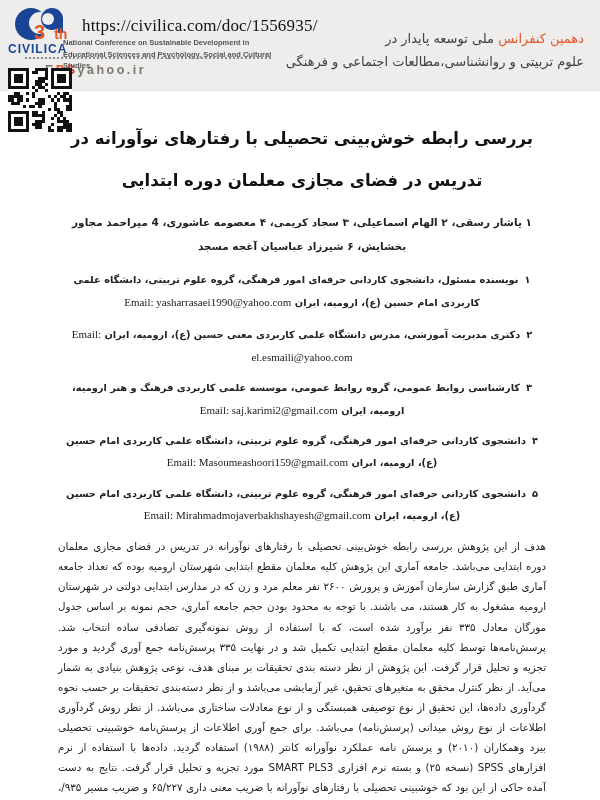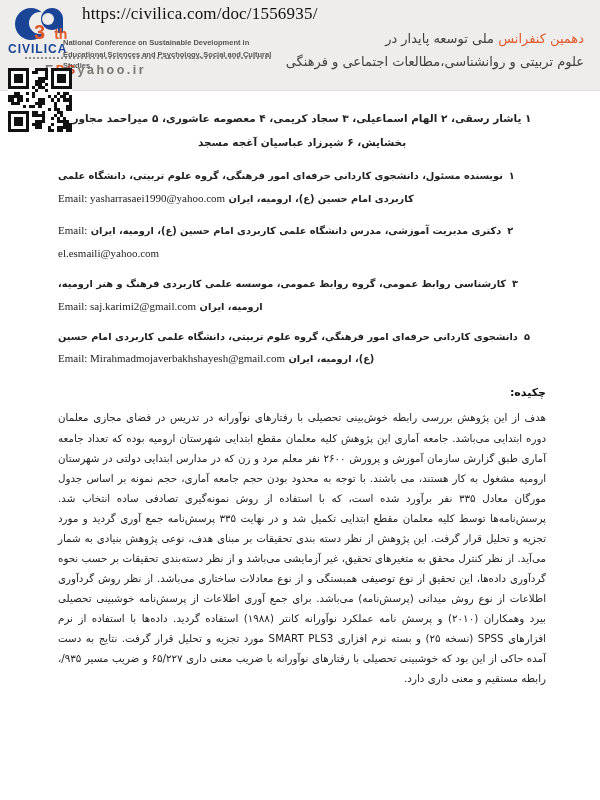--- a/index.html
+++ b/index.html
@@ -6,21 +6,21 @@
   body{
     width:600px;height:800px;background:#ffffff;overflow:hidden;position:relative;
     font-family:"DejaVu Sans",sans-serif;color:#1c1c1c;
   }
   
   .header{
     position:absolute;top:0;left:0;width:600px;height:90px;
     background:#efedeb;border-bottom:1px solid #e3e1df;
   }
   .doc-url{
-    position:absolute;top:4px;left:82px;
+    position:absolute;top:16px;left:82px;
     font-family:"Liberation Serif",serif;font-size:17px;color:#111;
     letter-spacing:.2px;white-space:nowrap;
   }
   .logo-wrap{position:absolute;top:6px;left:8px;width:100px;height:52px;}
   .logo-mark{position:absolute;top:0;left:6px;}
   .logo-edition{
     position:absolute;top:16px;left:26px;color:#e0592a;font-weight:bold;
     font-size:20px;line-height:1;font-family:"Liberation Sans",sans-serif;
   }
   .logo-edition .th{font-size:14px;margin-left:9px;}
@@ -64,21 +64,21 @@
   .paper-title{
     margin:20px 0 0 0;text-align:center;font-weight:bold;
     font-size:16.5px;line-height:2.55;color:#111;
   }
   .authors-line{
     margin:8px 0 0 0;text-align:center;font-size:10.5px;font-weight:bold;
     line-height:2.3;color:#222;
   }
   .affiliations{margin-top:12px;}
   .aff{
-    margin:4px 0 9px 0;text-align:left;font-size:9.8px;font-weight:bold;
+    margin:4px 0 9px 0;text-align:center;font-size:9.8px;font-weight:bold;
     line-height:2.1;color:#222;
   }
   .aff .aff-num{margin-left:6px;}
   .aff .ltr{direction:ltr;unicode-bidi:embed;font-weight:normal;font-family:"Liberation Serif",serif;font-size:11px;}
   .abstract-heading{
     margin:16px 0 0 0;text-align:right;font-weight:bold;font-size:11px;color:#111;
   }
   .abstract-body{
     margin:8px 0 0 0;text-align:justify;font-size:10.3px;line-height:1.95;
     color:#222;
@@ -248,39 +248,43 @@
         <rect x="48" y="6" width="9" height="9" fill="#111"></rect>
       <rect x="0" y="42" width="21" height="21" fill="#111"></rect>
         <rect x="3" y="45" width="15" height="15" fill="#fff"></rect>
         <rect x="6" y="48" width="9" height="9" fill="#111"></rect>
     </g>
   </svg>
 </div>
 
 <div class="content">
 
-
-  <p class="authors-line">۱ یاشار رسقی، ۲ الهام اسماعیلی، ۳ سجاد کریمی، ۴ معصومه عاشوری، ۵ میراحمد مجاور بخشایش، ۶ شیرزاد عباسیان آغجه مسجد</p>
+  <h1 class="paper-title">بررسی رابطه خوش‌بینی تحصیلی با رفتارهای نوآورانه در تدریس در فضای مجازی معلمان دوره ابتدایی</h1>
+
+  <p class="authors-line">۱ یاشار رسقی، ۲ الهام اسماعیلی، ۳ سجاد کریمی، ۴ معصومه عاشوری، 4 میراحمد مجاور بخشایش، ۶ شیرزاد عباسیان آغجه مسجد</p>
 
   <div class="affiliations">
     <p class="aff">
       <span class="aff-num">۱</span><span>نویسنده مسئول، دانشجوی کاردانی حرفه‌ای امور فرهنگی، گروه علوم تربیتی، دانشگاه علمی کاربردی امام حسین (ع)، ارومیه، ایران</span>
       <span class="ltr"><span>Email:</span> <span>yasharrasaei1990@yahoo.com</span></span>
     </p>
     <p class="aff">
-      <span class="aff-num">۲</span><span>دکتری مدیریت آموزشی، مدرس دانشگاه علمی کاربردی امام حسین (ع)، ارومیه، ایران</span>
+      <span class="aff-num">۲</span><span>دکتری مدیریت آموزشی، مدرس دانشگاه علمی کاربردی معنی حسین (ع)، ارومیه، ایران</span>
       <span class="ltr"><span>Email:</span> <span>el.esmaili@yahoo.com</span></span>
     </p>
     <p class="aff">
       <span class="aff-num">۳</span><span>کارشناسی روابط عمومی، گروه روابط عمومی، موسسه علمی کاربردی فرهنگ و هنر ارومیه، ارومیه، ایران</span>
       <span class="ltr"><span>Email:</span> <span>saj.karimi2@gmail.com</span></span>
     </p>
     <p class="aff">
+      <span class="aff-num">۴</span><span>دانشجوی کاردانی حرفه‌ای امور فرهنگی، گروه علوم تربیتی، دانشگاه علمی کاربردی امام حسین (ع)، ارومیه، ایران</span>
+      <span class="ltr"><span>Email:</span> <span>Masoumeashoori159@gmail.com</span></span>
+    </p>
+    <p class="aff">
       <span class="aff-num">۵</span><span>دانشجوی کاردانی حرفه‌ای امور فرهنگی، گروه علوم تربیتی، دانشگاه علمی کاربردی امام حسین (ع)، ارومیه، ایران</span>
       <span class="ltr"><span>Email:</span> <span>Mirahmadmojaverbakhshayesh@gmail.com</span></span>
     </p>
   </div>
 
-  <p class="abstract-heading">چکیده:</p>
 
   <p class="abstract-body">هدف از این پژوهش بررسی رابطه خوش‌بینی تحصیلی با رفتارهای نوآورانه در تدریس در فضای مجازی معلمان دوره ابتدایی می‌باشد. جامعه آماری این پژوهش کلیه معلمان مقطع ابتدایی شهرستان ارومیه بوده که تعداد جامعه آماری طبق گزارش سازمان آموزش و پرورش ۲۶۰۰ نفر معلم مرد و زن که در مدارس ابتدایی دولتی در شهرستان ارومیه مشغول به کار هستند، می باشند. با توجه به محدود بودن حجم جامعه آماری، حجم نمونه بر اساس جدول مورگان معادل ۳۳۵ نفر برآورد شده است، که با استفاده از روش نمونه‌گیری تصادفی ساده انتخاب شد. پرسش‌نامه‌ها توسط کلیه معلمان مقطع ابتدایی تکمیل شد و در نهایت ۳۳۵ پرسش‌نامه جمع آوری گردید و مورد تجزیه و تحلیل قرار گرفت. این پژوهش از نظر دسته بندی تحقیقات بر مبنای هدف، نوعی پژوهش بنیادی به شمار می‌آید. از نظر کنترل محقق به متغیرهای تحقیق، غیر آزمایشی می‌باشد و از نظر دسته‌بندی تحقیقات بر حسب نحوه گردآوری داده‌ها، این تحقیق از نوع توصیفی  همبستگی و از نوع معادلات ساختاری می‌باشد. از نظر روش گردآوری اطلاعات از نوع روش میدانی (پرسش‌نامه) می‌باشد. برای جمع آوری اطلاعات از پرسش‌نامه خوشبینی تحصیلی بیرد وهمکاران (۲۰۱۰) و پرسش نامه عملکرد نوآورانه کانتر (۱۹۸۸) استفاده گردید. داده‌ها با استفاده از نرم افزارهای SPSS (نسخه ۲۵) و بسته نرم افزاری SMART PLS3 مورد تجزیه و تحلیل قرار گرفت. نتایج به دست آمده حاکی از این بود که خوشبینی تحصیلی با رفتارهای نوآورانه با ضریب معنی داری ۶۵/۲۲۷ و ضریب مسیر ۹۳۵/، رابطه مستقیم و معنی داری دارد.</p>
 
 </div>
 
 </body></html>

